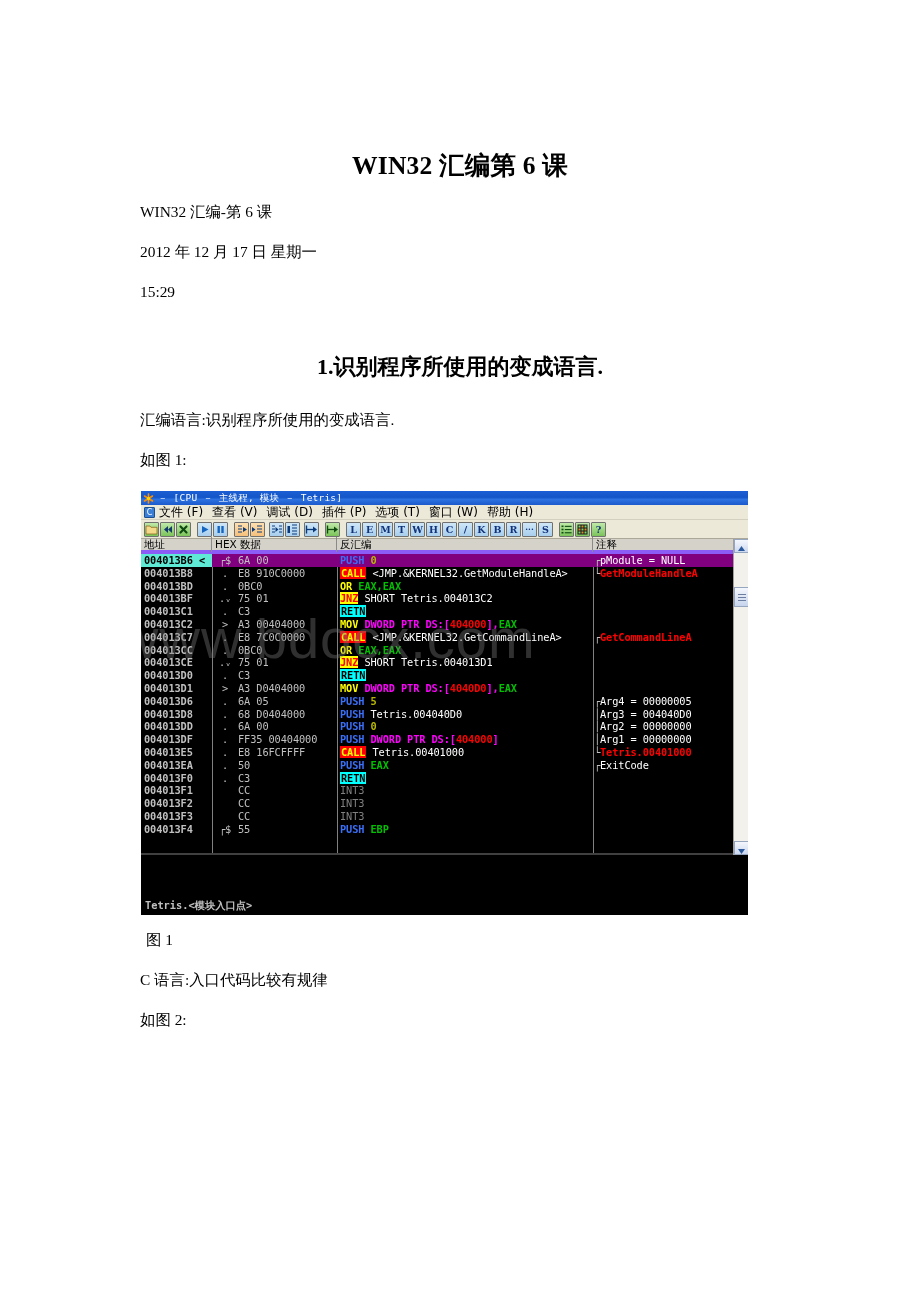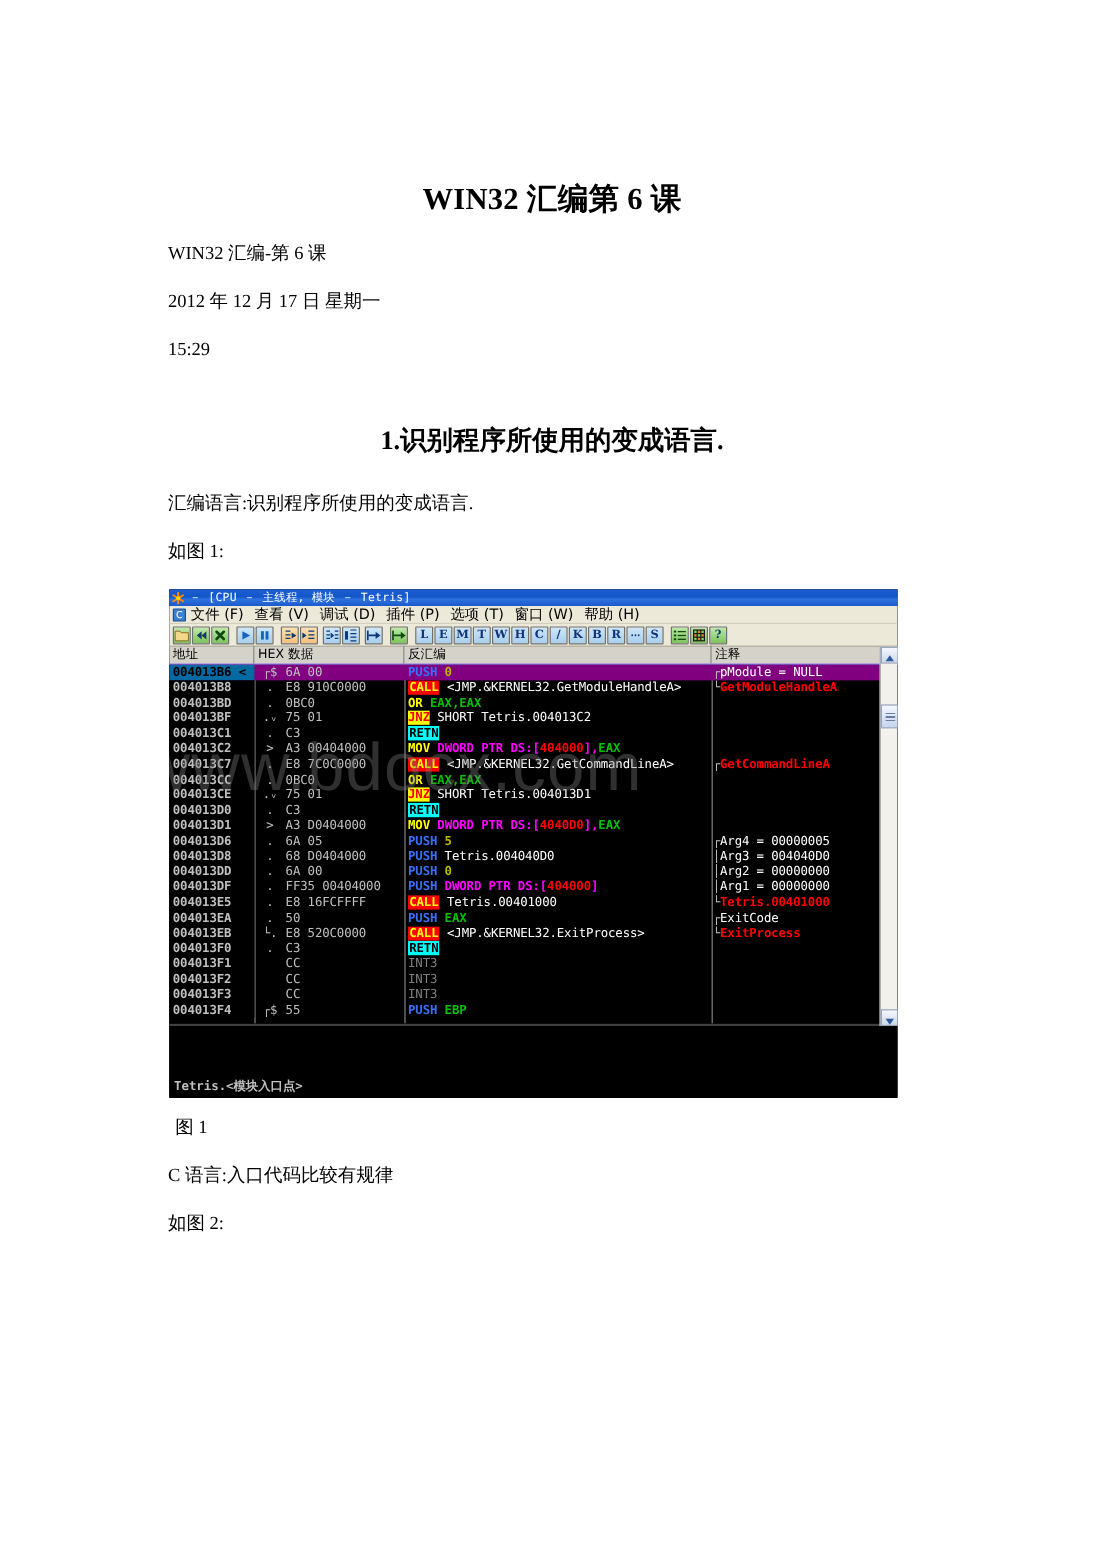--- a/index.html
+++ b/index.html
@@ -158,26 +158,26 @@
   .tb-gap   { width: 5px; height: 1px; margin-right: 0; border: none; background: none; }
   .tb-gap-s { width: 3px; height: 1px; margin-right: 0; border: none; background: none; }
 
   .glyph { display:block; width:100%; height:100%; }
 
   
   .olly-colhdr {
     height: 15px;
     background: #d5d2ca;
     display: flex;
-    align-items: flex-end;
+    align-items: center;
     font-family: "DejaVu Sans", sans-serif;
     font-size: 10.5px;
     color: #000000;
     box-sizing: border-box;
-    border-bottom: 1px solid #8b5cf6;
+    border-bottom: 4px solid #8b5cf6;
     position: relative;
   }
   .ch {
     box-sizing: border-box;
     padding-left: 3px;
     border-right: 1px solid #8a8a8a;
     height: 15px;
     line-height: 14px;
     overflow: hidden;
     white-space: nowrap;
@@ -203,21 +203,21 @@
   .crow {
     height: 12.8px;
     line-height: 12.8px;
     display: flex;
     font-size: 10.3px;
     font-family: "DejaVu Sans Mono", monospace;
     white-space: nowrap;
     letter-spacing: -0.1px;
   }
   .crow.sel { background: #800080; }
-  .crow.sel .c-addr { background: #0369a1; color:#000; }
+  .crow.sel .c-addr { background: #5eead4; color:#000; }
 
   .c-addr {
     width: 71px;
     box-sizing: border-box;
     padding-left: 3px;
     color: #c0c0c0;
     background: #000;
     font-weight: bold;
     overflow: hidden;
   }
@@ -649,27 +649,20 @@
             <span class="c-com"><span class="brk">└</span><span class="k-red">Tetris.00401000</span></span>
           </div>
           <div class="crow">
             <span class="c-addr">004013EA</span>
             <span class="c-mark">.</span>
             <span class="c-hex">50</span>
             <span class="c-dis"><span class="k-push">PUSH</span><span class="k-white"> </span><span class="k-green">EAX</span></span>
             <span class="c-com"><span class="brk">┌</span><span class="k-white">ExitCode</span></span>
           </div>
           <div class="crow">
-            <span class="c-addr">004013EB</span>
-            <span class="c-mark">└.</span>
-            <span class="c-hex">E8 520C0000</span>
-            <span class="c-dis"><span class="k-call">CALL</span><span class="k-white"> &lt;JMP.&amp;KERNEL32.ExitProcess&gt;</span></span>
-            <span class="c-com"><span class="brk">└</span><span class="k-red">ExitProcess</span></span>
-          </div>
-          <div class="crow">
             <span class="c-addr">004013F0</span>
             <span class="c-mark">.</span>
             <span class="c-hex">C3</span>
             <span class="c-dis"><span class="k-retn">RETN</span></span>
             <span class="c-com"></span>
           </div>
           <div class="crow">
             <span class="c-addr">004013F1</span>
             <span class="c-mark"></span>
             <span class="c-hex">CC</span>

